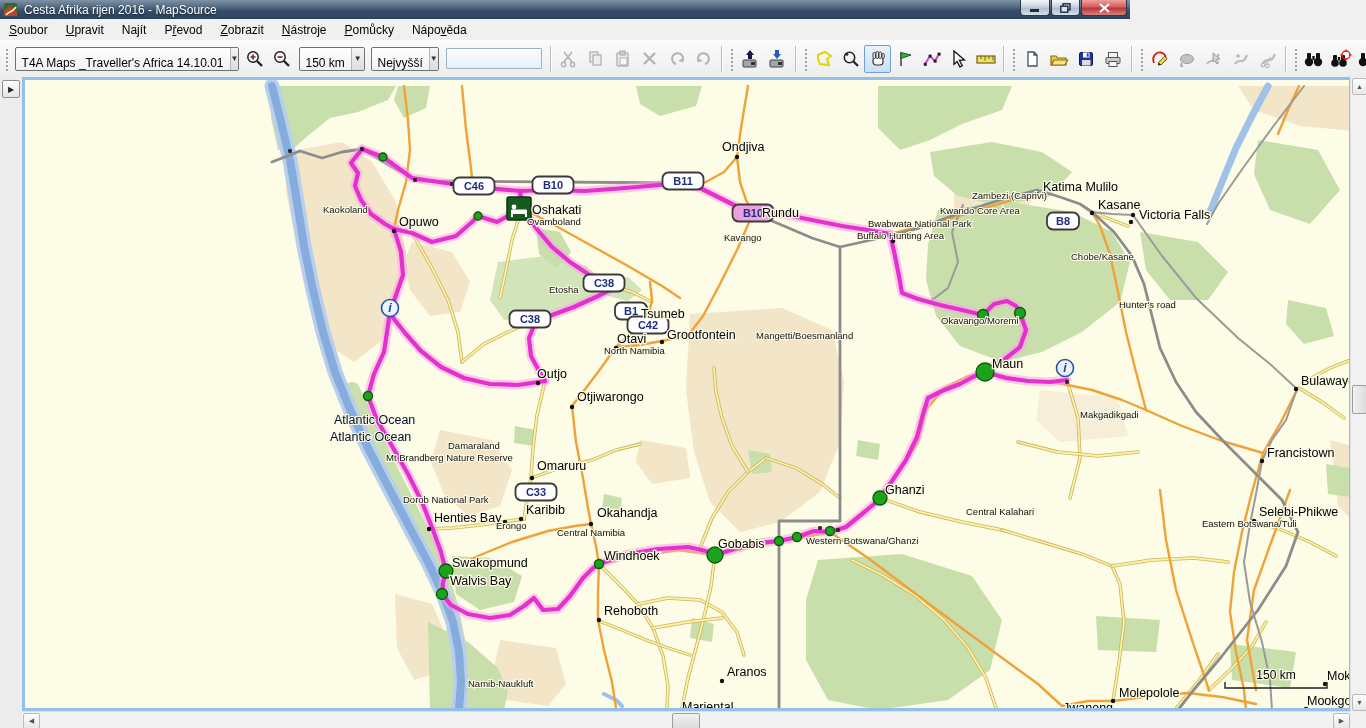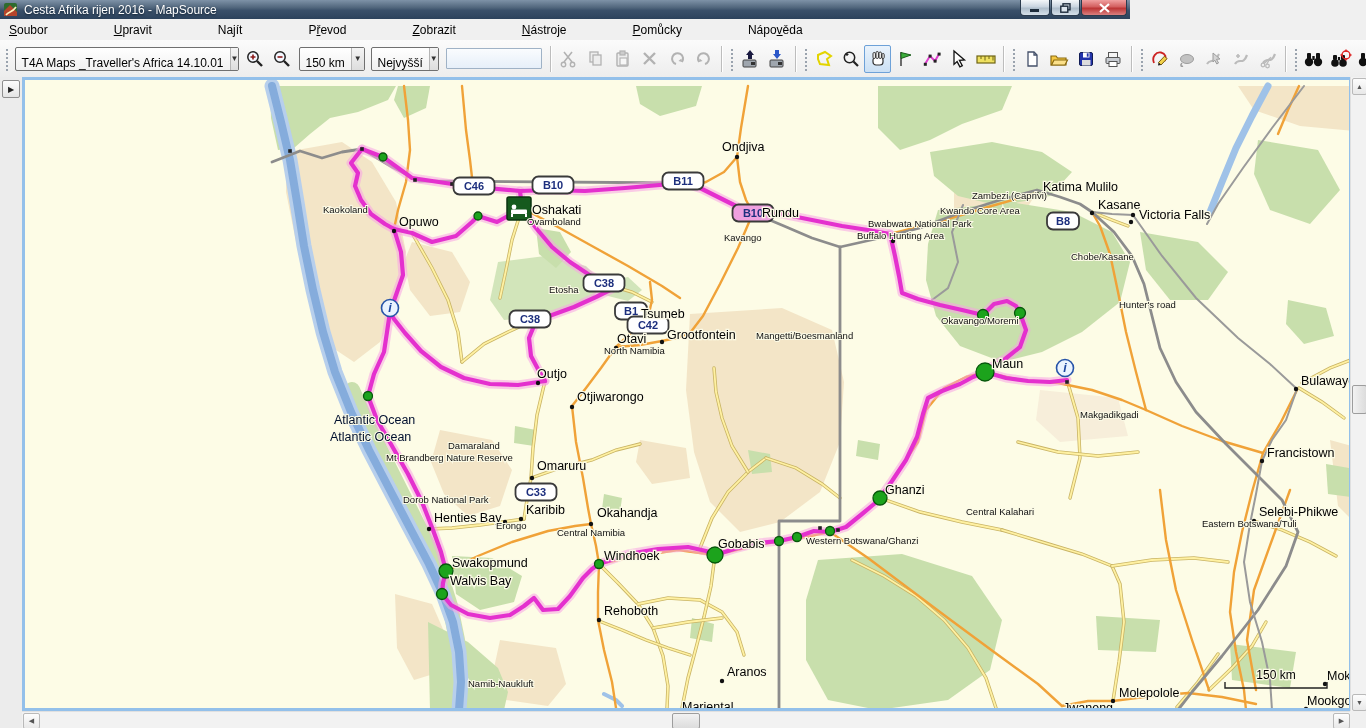--- a/index.html
+++ b/index.html
@@ -10,21 +10,21 @@
     display:flex;align-items:center;color:#fff;font-size:12px;}
   .titlebar .app-ic{margin:0 5px 0 4px;display:flex;}
   .title-text{text-shadow:0 1px 2px #102030;}
   .winbtns{position:absolute;right:3px;top:0;display:flex;gap:1px;}
   .winbtn{height:15px;border:1px solid #2B3B4E;border-top:none;border-radius:0 0 4px 4px;
     background:linear-gradient(#F4F7FA,#C9D4E0 45%,#AEBDCB 55%,#D6E0EA);display:flex;align-items:center;justify-content:center;}
   .winbtn.min{width:28px}.winbtn.max{width:27px}
   .winbtn.close{width:44px;background:linear-gradient(#F0A0A0,#D35F5F 45%,#BC3535 55%,#D98080);}
   
   .menubar{position:absolute;left:0;top:19px;width:1366px;height:21px;background:#F0F0F0;
-    display:flex;align-items:center;font-size:12px;color:#000;border-bottom:1px solid #E3E3E3;gap:48px;}
+    display:flex;align-items:center;font-size:12px;color:#000;border-bottom:1px solid #E3E3E3;}
   .menu-item{padding:3px 9px;cursor:default;}
   .menu-item u{text-decoration:underline;}
   
   .toolbar{position:absolute;left:0;top:40px;width:1366px;height:37px;
     background:linear-gradient(#FBFBFB,#EDEDED);border-bottom:1px solid #C6C6C6;
     display:flex;align-items:center;padding-left:2px;white-space:nowrap;overflow:hidden;}
   .tgrip{width:6px;height:24px;margin:0 2px;background-image:radial-gradient(circle,#9AA3AE 1px,transparent 1.3px);background-size:4px 4px;background-position:1px 1px;}
   .tsep{width:0;height:26px;border-left:1px solid #BDBDBD;border-right:1px solid #FFF;margin:0 4px;}
   .combo{height:22px;border:1px solid #707070;border-radius:2px;background:linear-gradient(#FFF,#F1F1F1);
     display:flex;align-items:flex-end;font-size:12px;margin:0 3px;}

